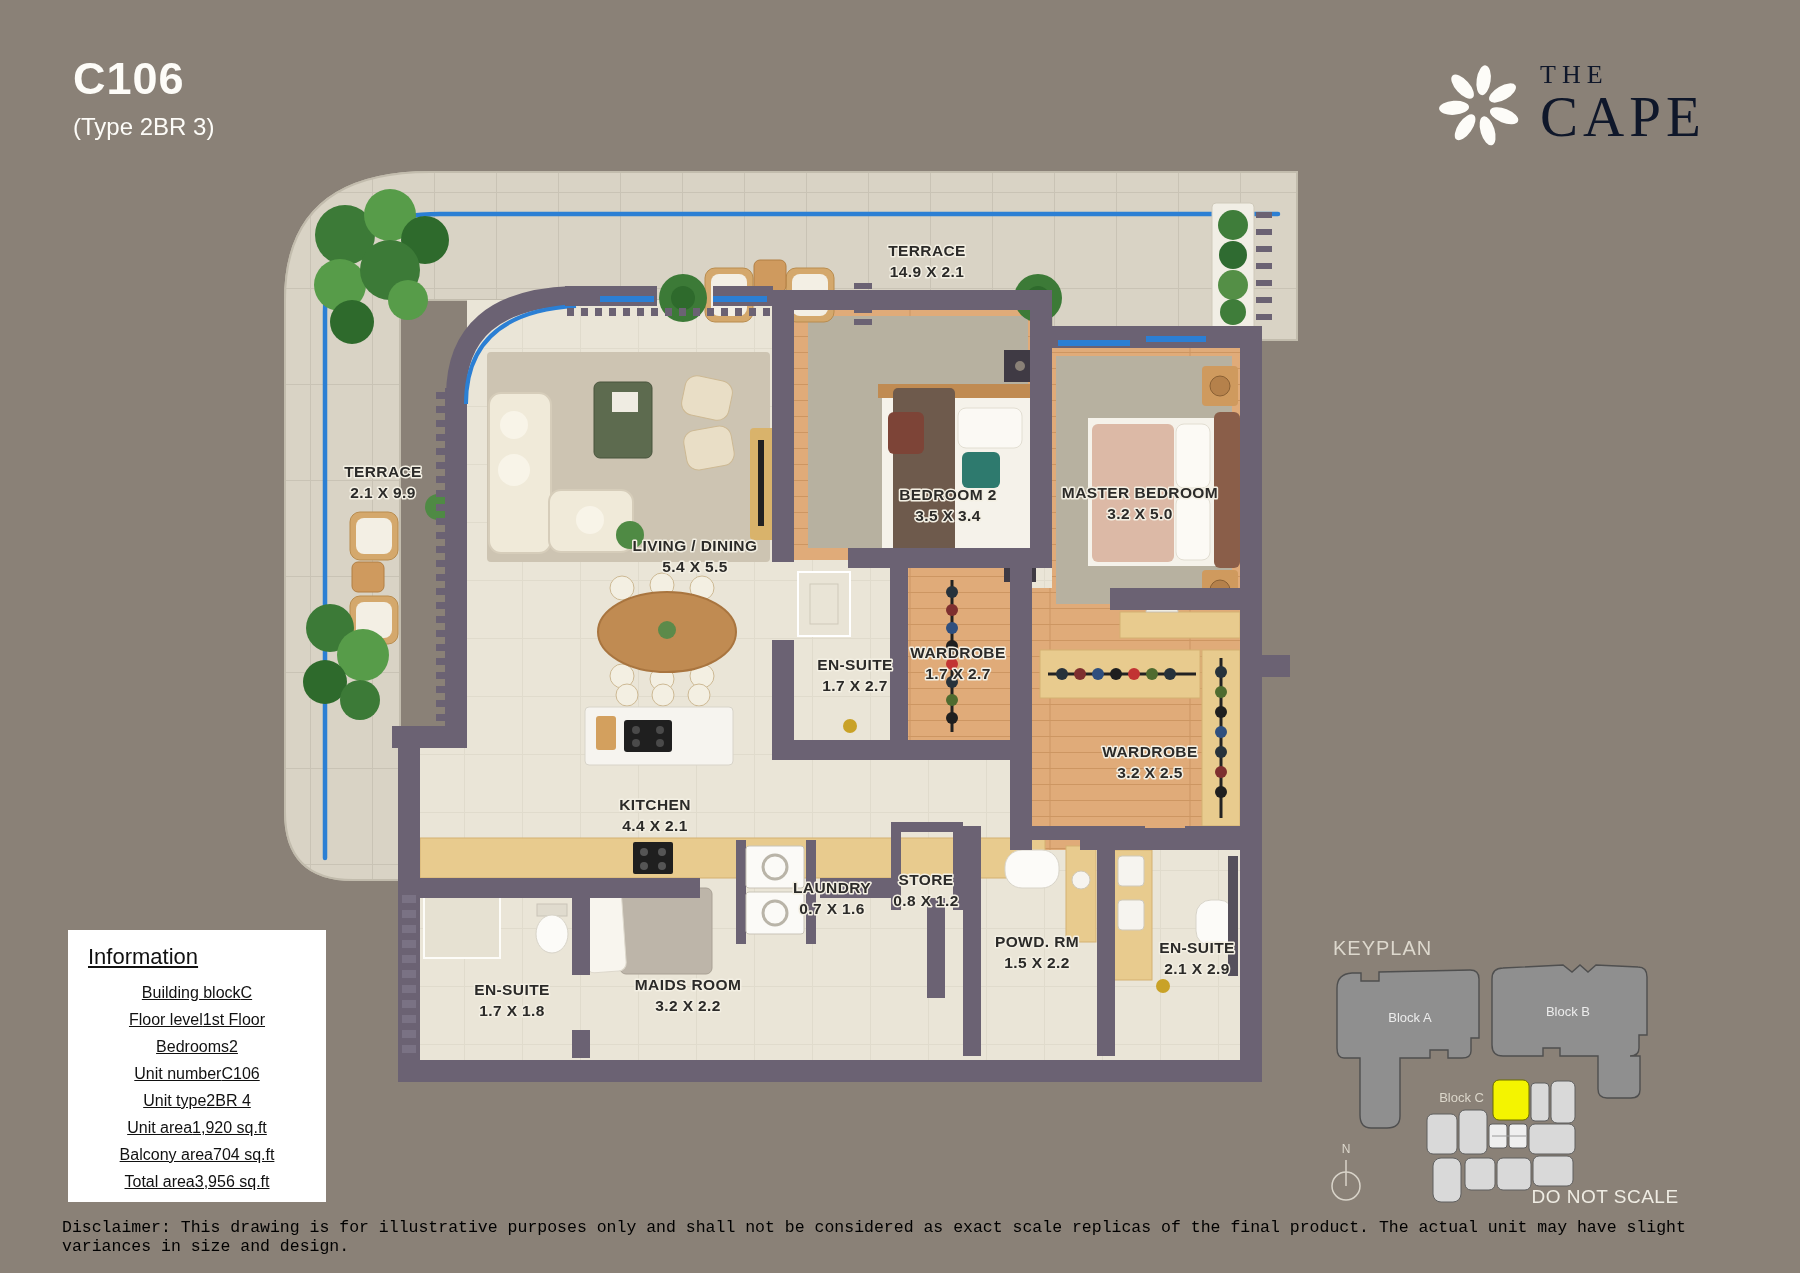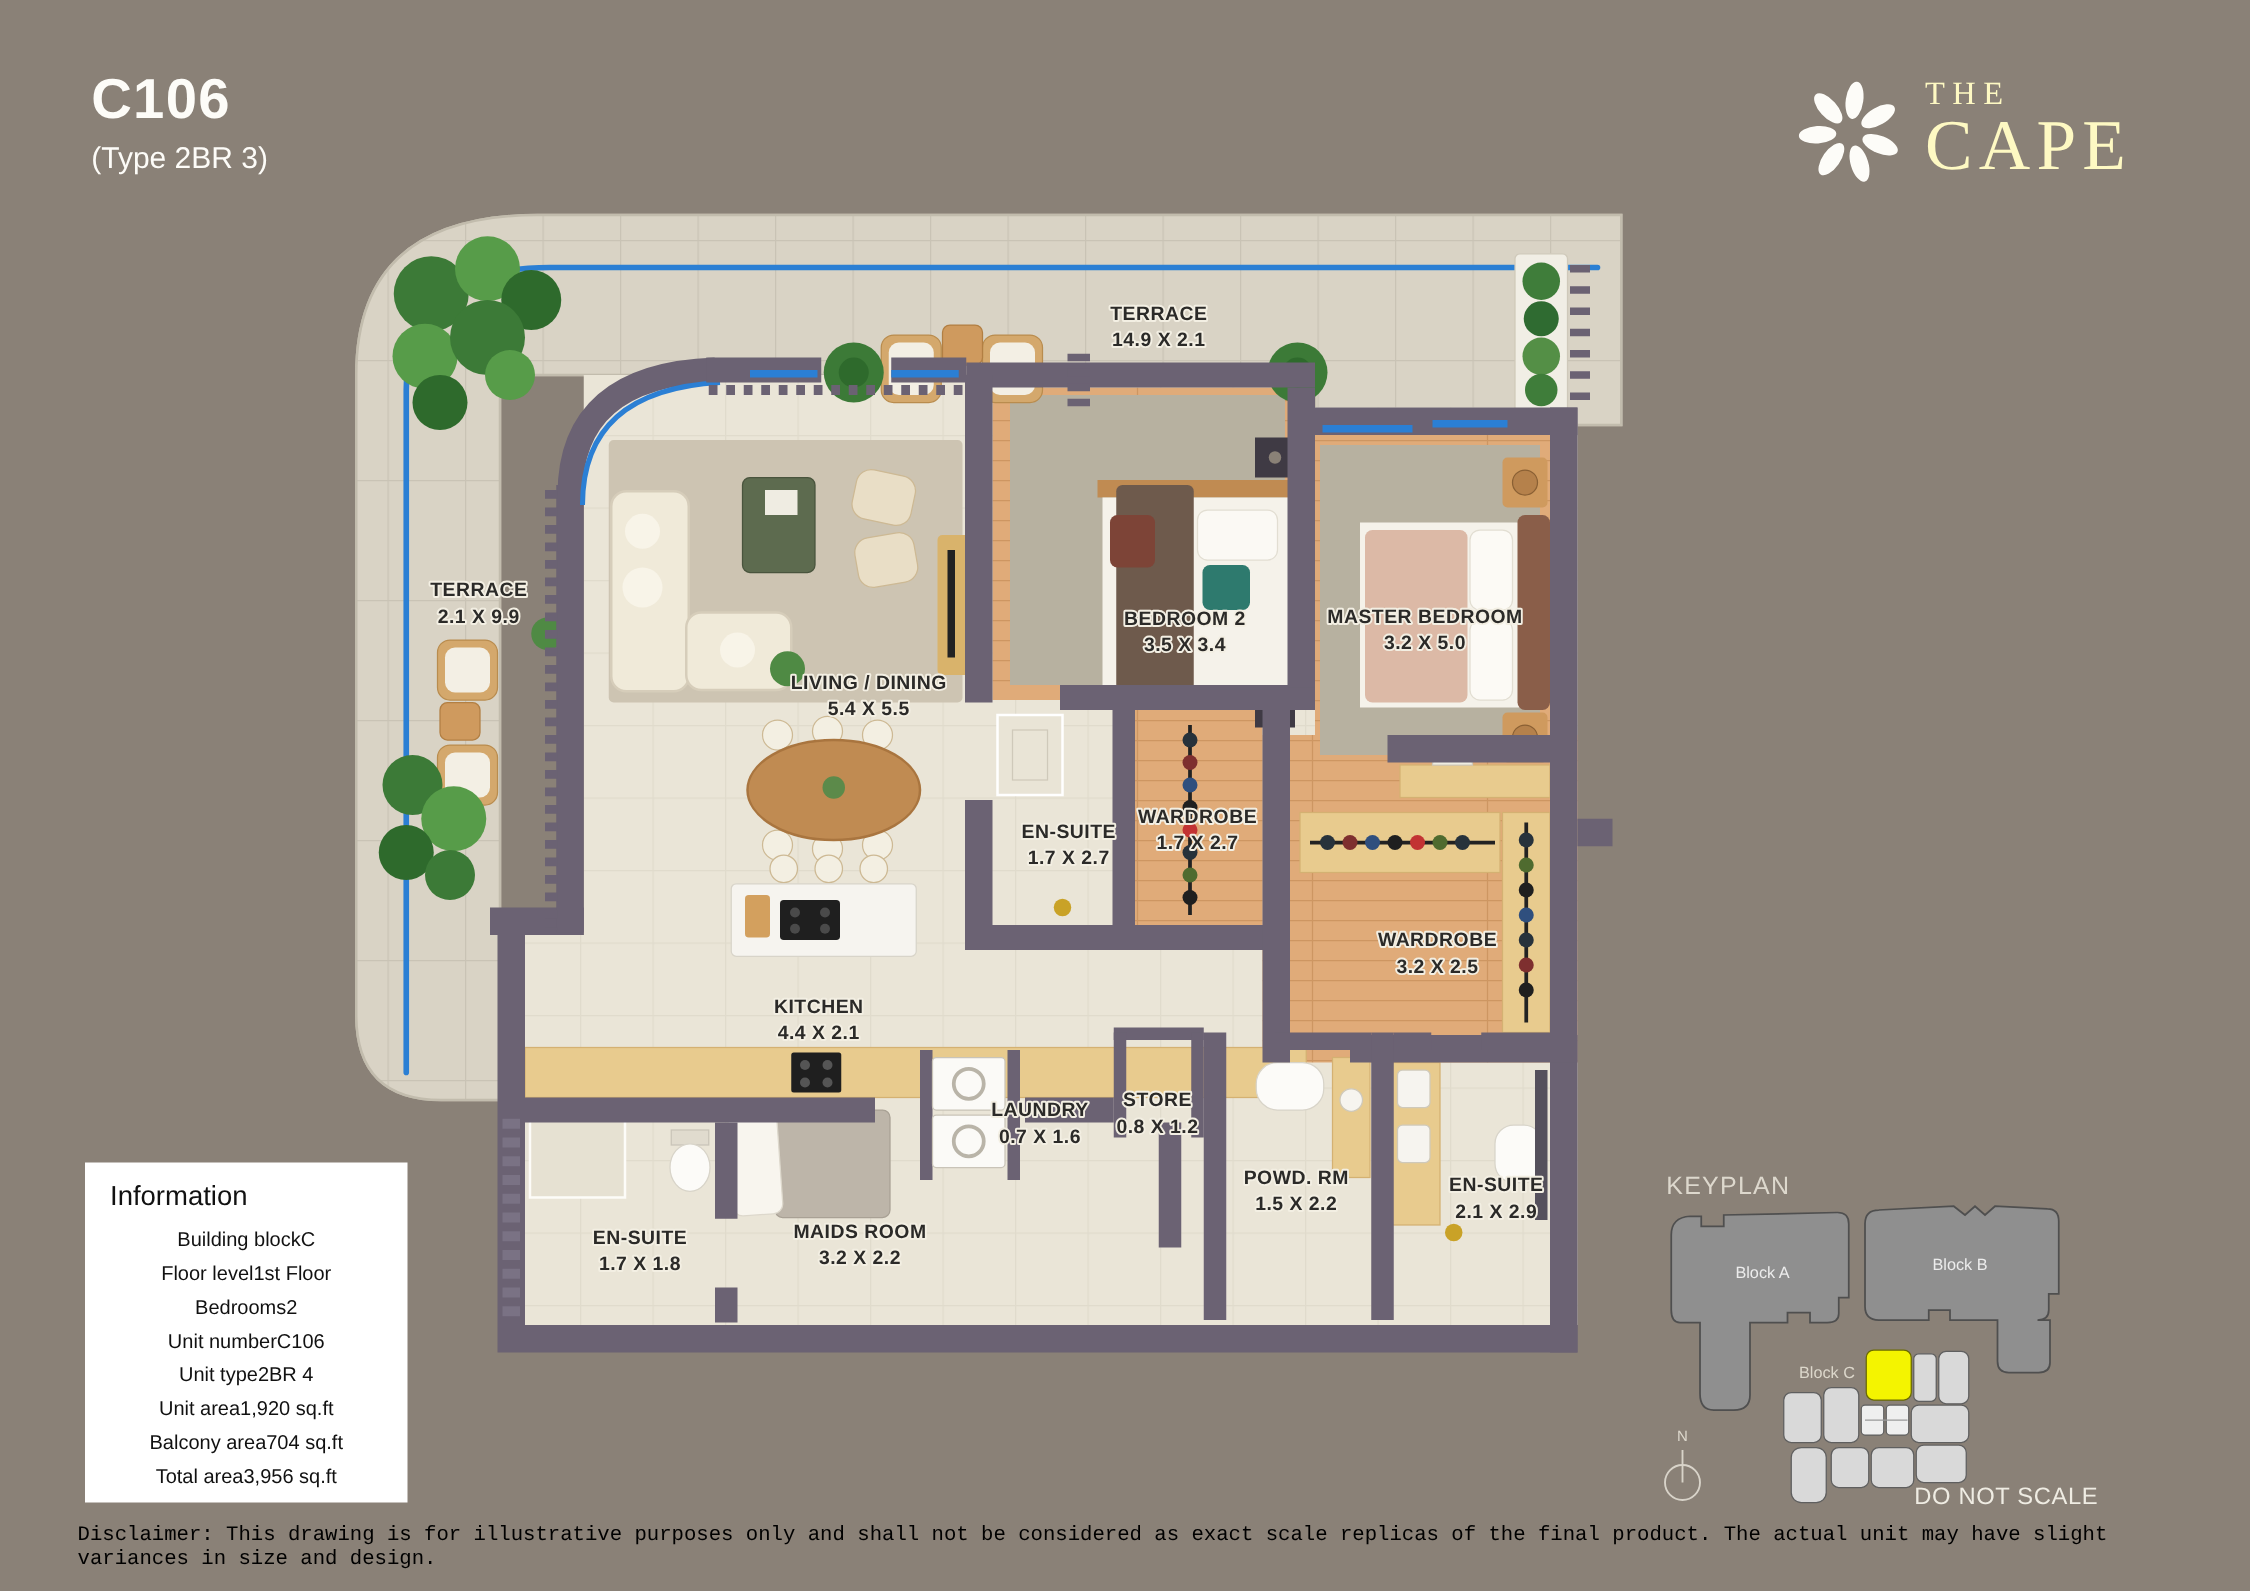--- a/index.html
+++ b/index.html
@@ -10,26 +10,26 @@
   .rlabel{font-size:15.5px;font-weight:bold;fill:#2b2a28;letter-spacing:.4px;text-anchor:middle;
           paint-order:stroke;stroke:#f3efe3;stroke-width:3px;stroke-linejoin:round;}
   .kp-title{font-size:20px;fill:#ddd8cd;letter-spacing:1px;}
   .kp-block{font-size:13px;fill:#ececec;text-anchor:middle;}
   .kp-blockc{font-size:13px;fill:#dcd7cb;text-anchor:end;}
   .kp-n{font-size:12px;fill:#ddd8cd;text-anchor:middle;}
   .kp-dns{font-size:19px;fill:#efece3;text-anchor:middle;letter-spacing:.5px;}
   .hdr{position:absolute;left:73px;top:54px;color:#fdfcf8;}
   .hdr .code{font-size:45px;font-weight:bold;letter-spacing:1px;line-height:1.1;}
   .hdr .type{font-size:24px;margin-top:9px;}
-  .brand{position:absolute;left:1432px;top:58px;width:300px;height:110px;color:#fef9c3;}
+  .brand{position:absolute;left:1432px;top:58px;width:300px;height:110px;color:#0f172a;}
   .brand .txt{position:absolute;left:108px;top:2px;font-family:"Liberation Serif",serif;}
   .brand .the{font-size:26px;letter-spacing:6px;}
   .brand .cape{font-size:57px;letter-spacing:5px;margin-top:-6px;}
   .infobox{position:absolute;left:68px;top:930px;width:258px;height:272px;background:#ffffff;
-           box-sizing:border-box;padding:14px 20px;color:#111;}
+           box-sizing:border-box;padding:14px 20px;color:#111;text-decoration:underline;}
   .infobox h2{margin:0 0 9px 0;font-size:22px;font-weight:normal;}
   .inforow{display:flex;justify-content:center;font-size:16px;height:27px;align-items:center;}
   .disclaimer{position:absolute;left:62px;top:1218px;width:1700px;font-size:16.5px;color:#000000;font-family:Liberation Mono, monospace;}
 </style>
 </head>
 <body>
 
 <div id="stage">
 
 <svg width="1800" height="1273" viewBox="0 0 1800 1273">

